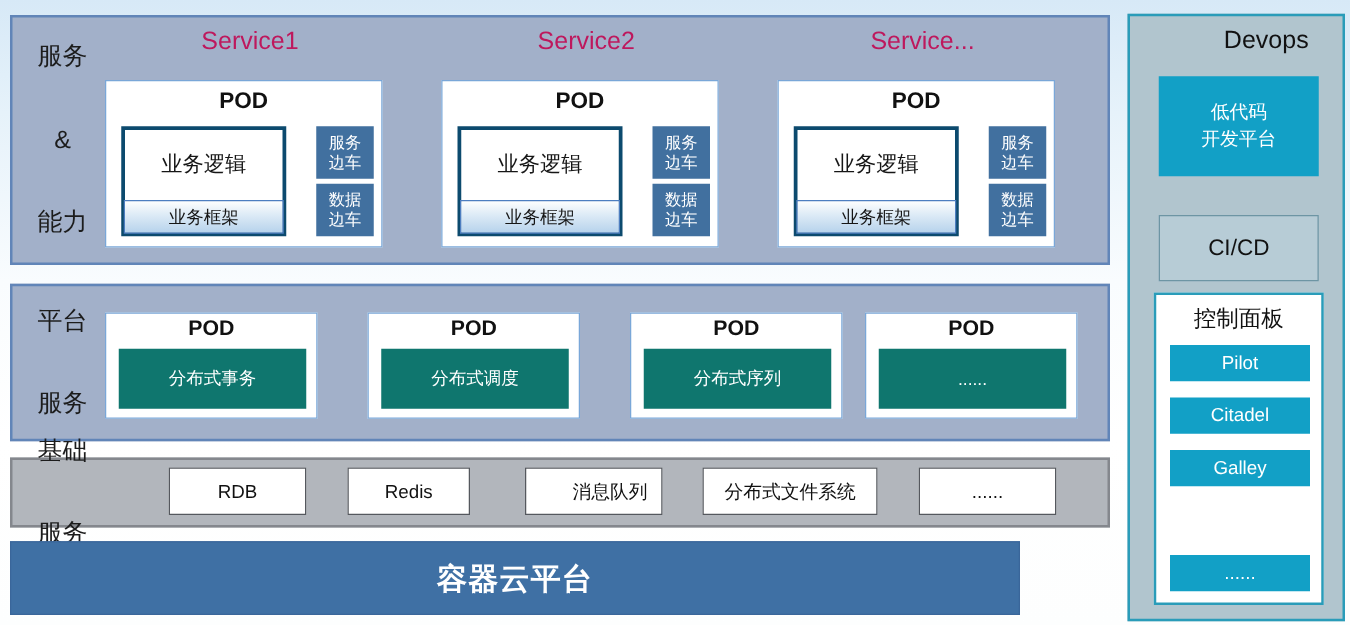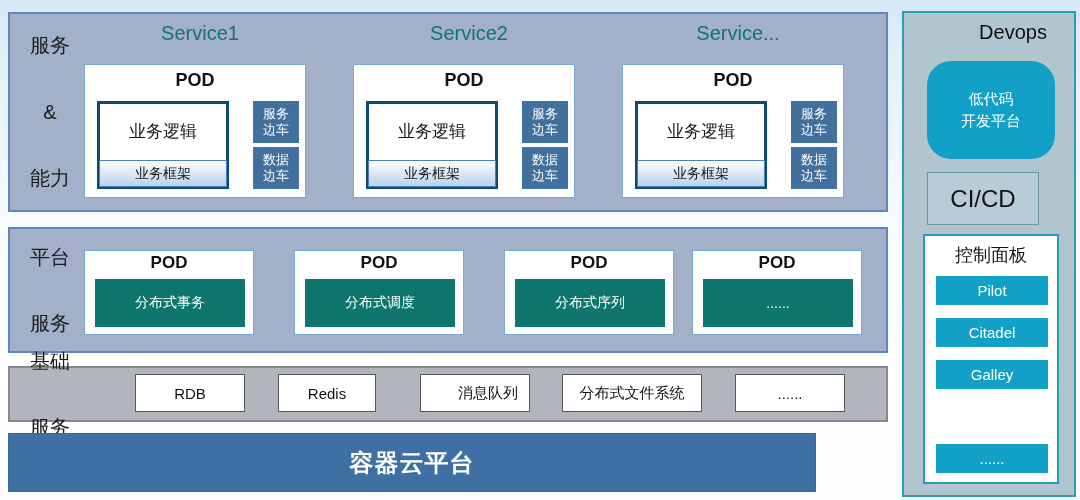--- a/index.html
+++ b/index.html
@@ -21,21 +21,21 @@
   .section.basic { top:366px; height:56px; background:#b2b6bc; border-color:#84878d; }
 
   .row-label {
     position:absolute; left:8px; width:64px; top:0; bottom:0;
     display:flex; flex-direction:column; align-items:center; justify-content:center;
     font-size:20px; color:#1c1c1c; line-height:1.32; text-align:center;gap:40px;
   }
 
   .service-title {
     position:absolute; top:22px; height:28px; width:240px;
-    text-align:center; font-size:20px; color:#0f766e;
+    text-align:center; font-size:20px; color:#be185d;
   }
 
   
   .stack {
     position:absolute; background:#ffffff; border:1.5px solid #7aa7d8;
   }
   .stack::before, .stack::after {
     content:""; position:absolute; inset:-1.5px;
     background:#ffffff; border:1.5px solid #8db3e0;
   }
@@ -102,27 +102,27 @@
   
   .devops {
     position:absolute; left:902px; top:11px; width:174px; height:486px;
     background:#b1c5ce; border:2px solid #2a9cb9; z-index:0;
   }
   .devops-title {
     position:absolute; top:8px; left:0; right:0; text-align:center;
     font-size:20px; color:#111;padding-left:48px;
   }
   .lowcode {
-    position:absolute; left:23px; top:48px; width:128px; height:98px;
+    position:absolute; left:23px; top:48px; width:128px; height:80px;
     background:#12a0c6; color:#fff; font-size:15px; line-height:1.5;
-    display:flex; flex-direction:column; align-items:center; justify-content:center; text-align:center;border-radius:24px;
+    display:flex; flex-direction:column; align-items:center; justify-content:center; text-align:center;
   }
   .cicd {
-    position:absolute; left:23px; top:159px; width:112px; height:53px;
-    background:#b7ccd6; border:1.5px solid #6d95a4; color:#111; font-size:24px;
+    position:absolute; left:23px; top:159px; width:128px; height:53px;
+    background:#b7ccd6; border:1.5px solid #6d95a4; color:#111; font-size:18px;
     display:flex; align-items:center; justify-content:center;
   }
   .cpanel {
     position:absolute; left:19px; top:221px; width:136px; height:250px;
     background:#ffffff; border:2px solid #2a9cb9;
   }
   .cpanel-title {
     position:absolute; top:7px; left:0; right:0; text-align:center;
     font-size:18px; color:#111;
   }

